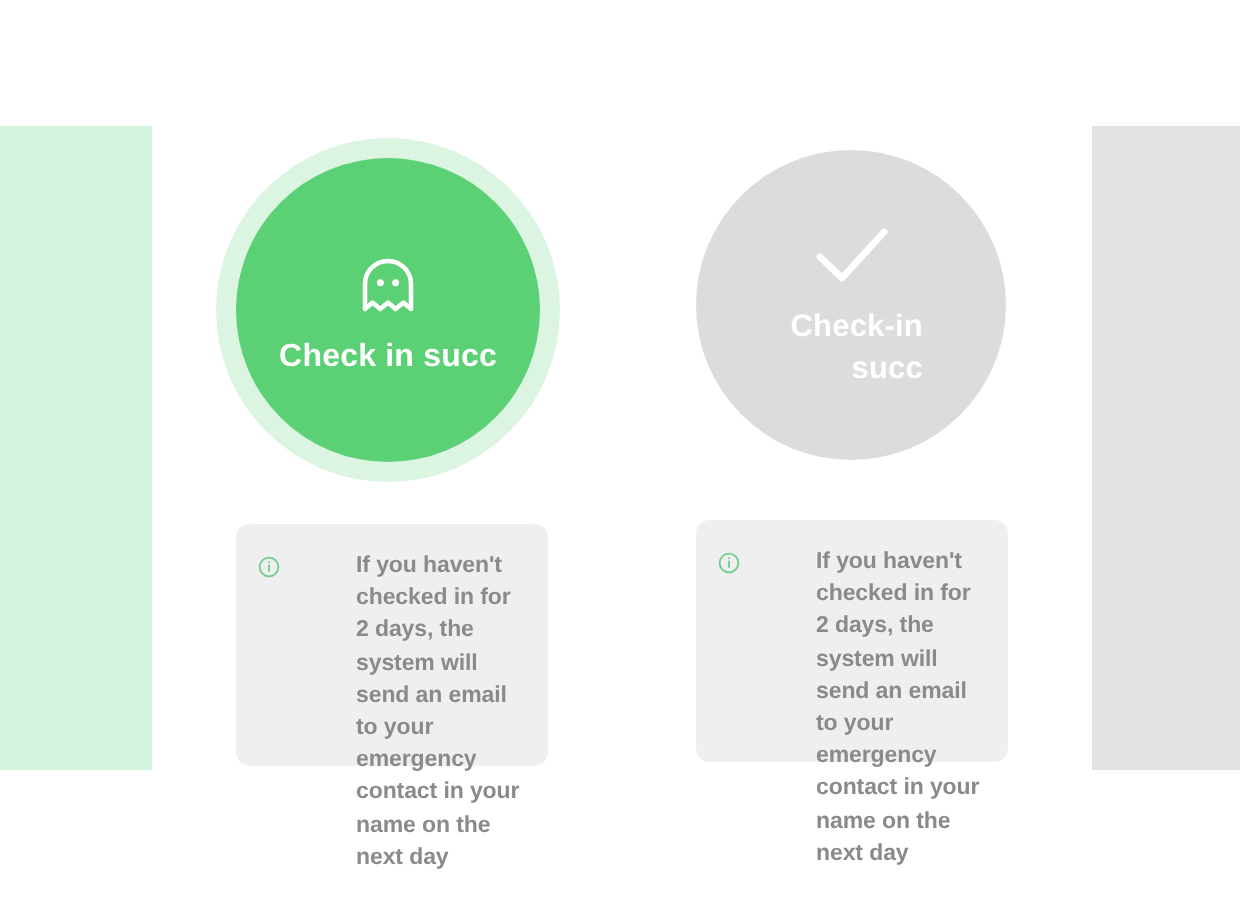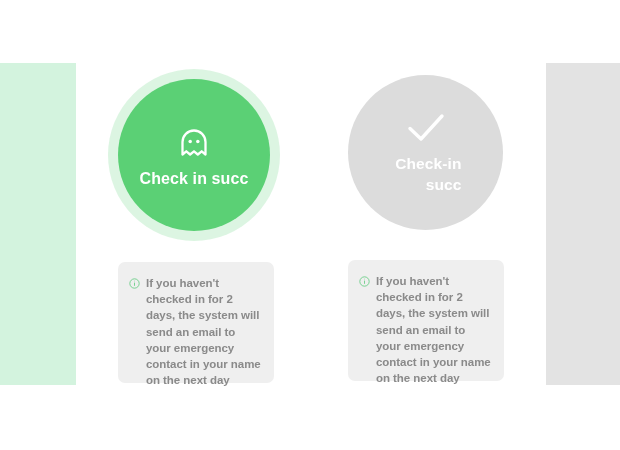--- a/index.html
+++ b/index.html
@@ -97,20 +97,21 @@
 
   
   .note-card {
     position: absolute;
     background: #efefef;
     border-radius: 7px;
     box-sizing: border-box;
     display: flex;
     align-items: flex-start;
     padding: 13px 12px 14px 11px;
+    gap: 32px;
   }
   .note-card.left-note {
     left: 118px;
     top: 262px;
     width: 156px;
     height: 121px;
   }
   .note-card.right-note {
     left: 348px;
     top: 260px;

